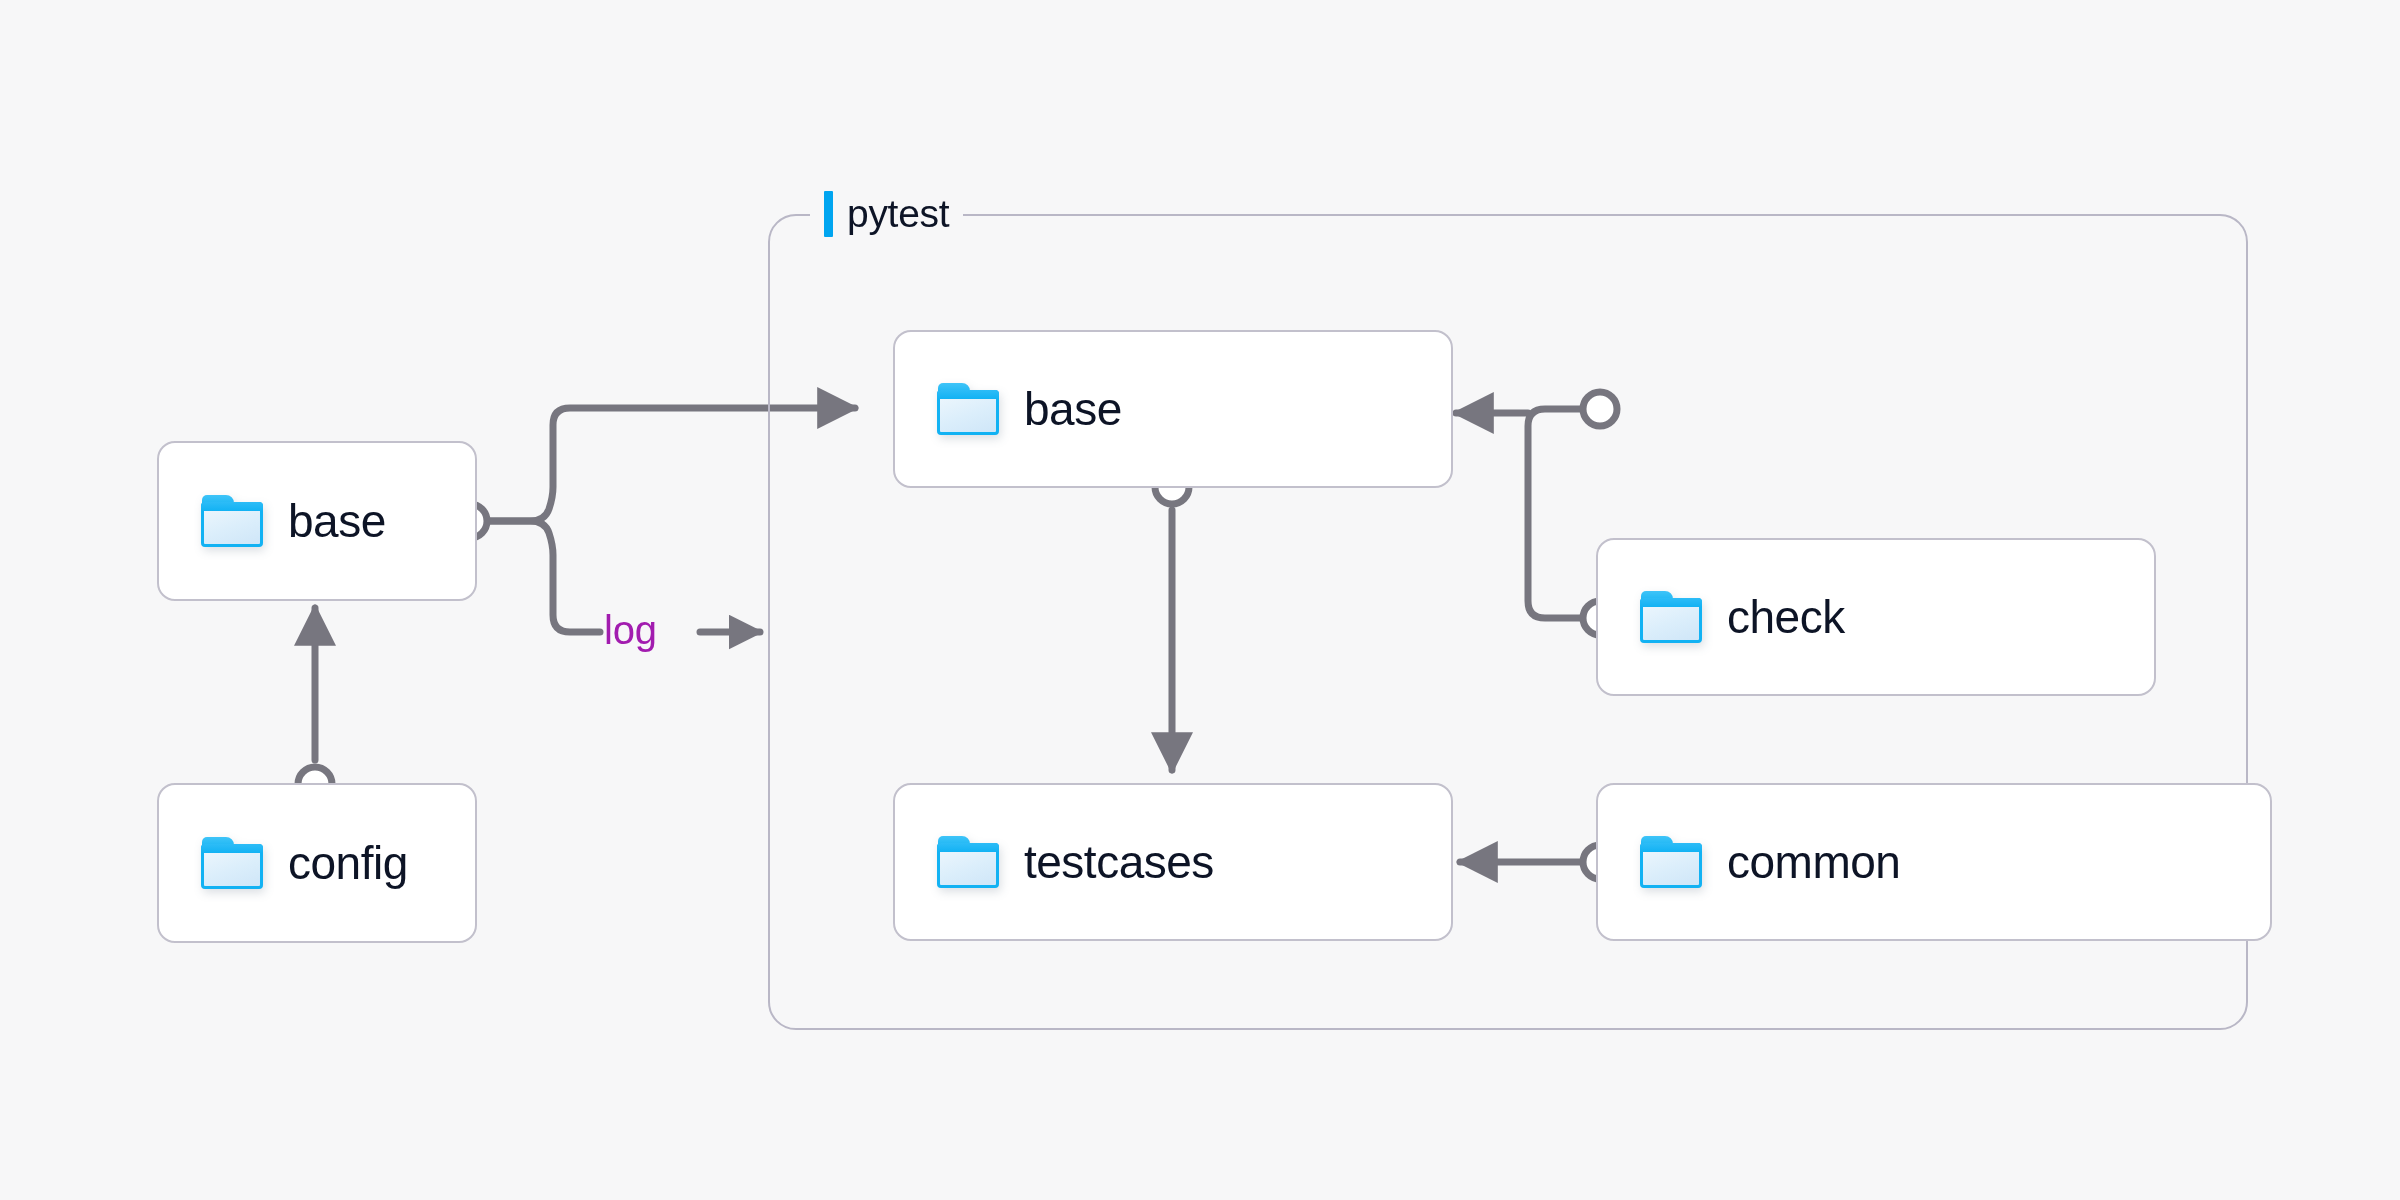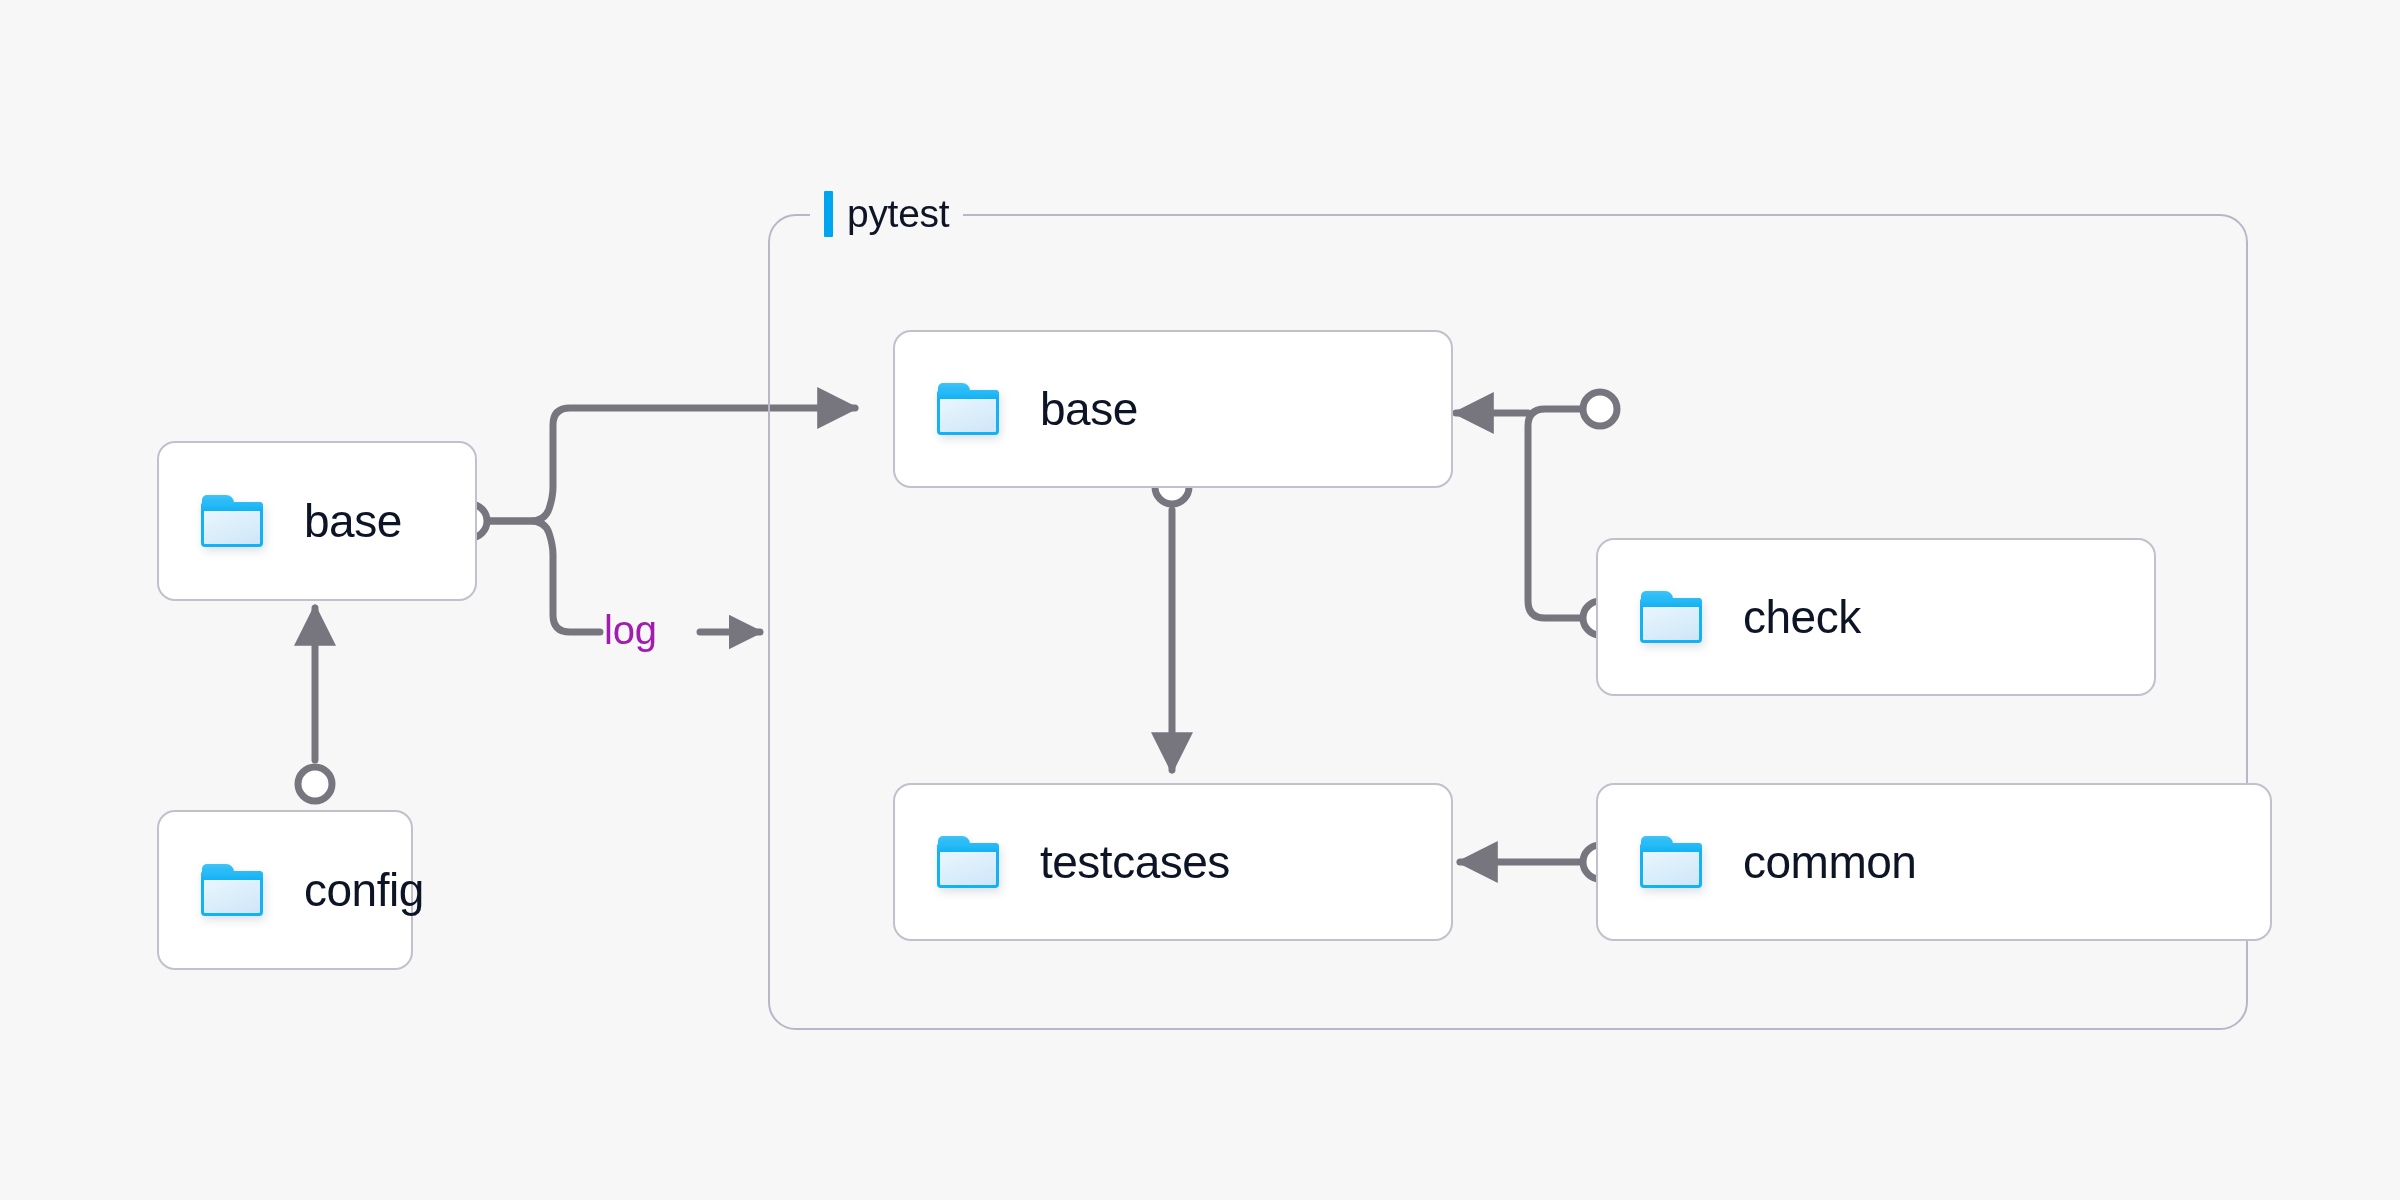--- a/index.html
+++ b/index.html
@@ -63,21 +63,21 @@
 
   
   .node {
     position: absolute;
     background: #ffffff;
     border: 2px solid #c2c0cc;
     border-radius: 18px;
     display: flex;
     align-items: center;
     padding-left: 42px;
-    gap: 41px;
+    gap: 25px;
   }
 
   .node-label {
     font-size: 46px;
     color: #0d1426;
     letter-spacing: -0.5px;
     white-space: nowrap;
   }
 
   
@@ -184,21 +184,21 @@
 
   <div class="node" style="left:157px; top:441px; width:320px; height:160px;">
     <span class="folder-icon">
       <span class="tab"></span>
         <span class="body"></span>
         <span class="lip"></span>
     </span>
     <span class="node-label">base</span>
   </div>
 
-  <div class="node" style="left:157px; top:783px; width:256px; height:160px;margin-top:27px;">
+  <div class="node" style="left:157px; top:783px; width:320px; height:160px;">
     <span class="folder-icon">
       <span class="tab"></span>
         <span class="body"></span>
         <span class="lip"></span>
     </span>
     <span class="node-label">config</span>
   </div>
 
   <div class="node" style="left:893px; top:330px; width:560px; height:158px;">
     <span class="folder-icon">

